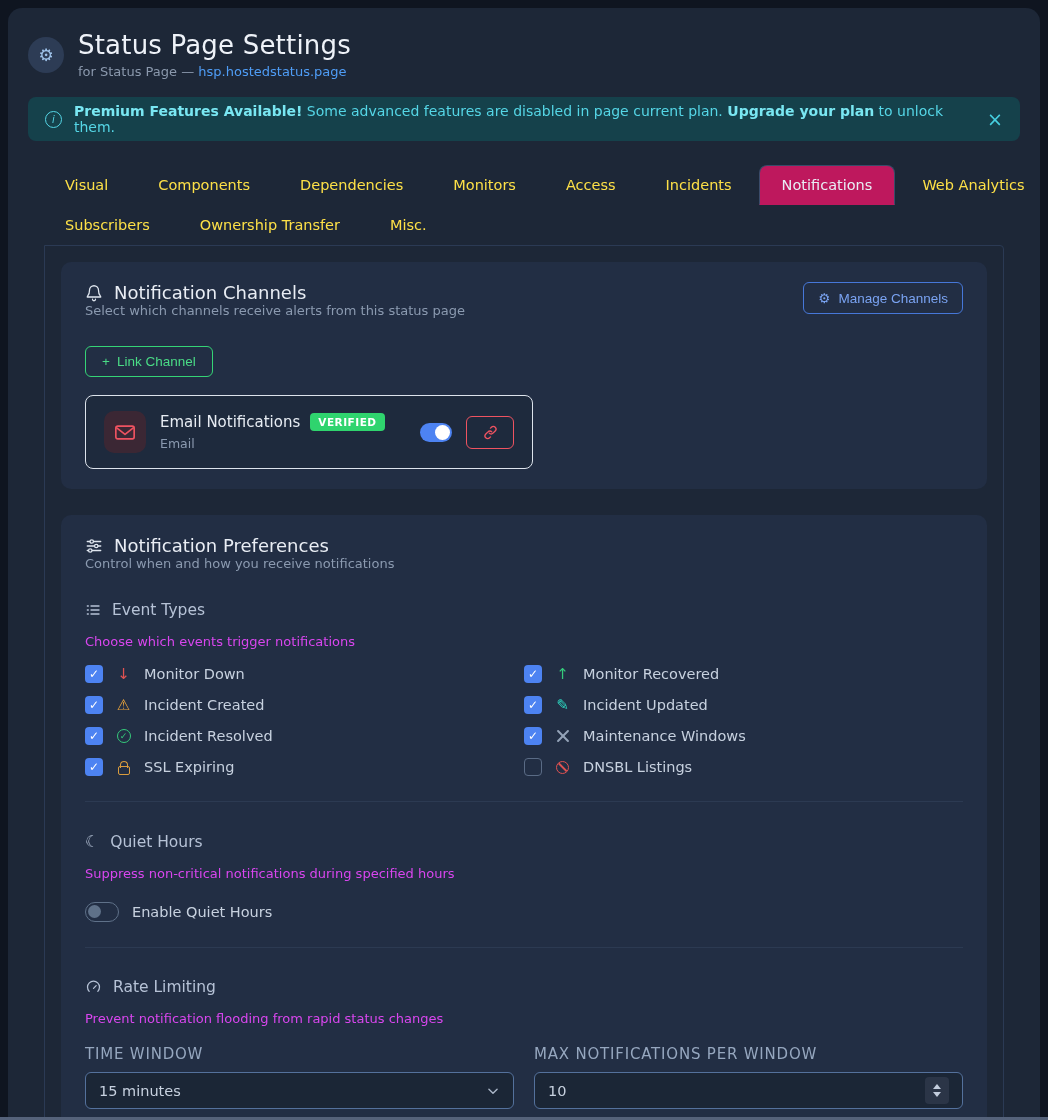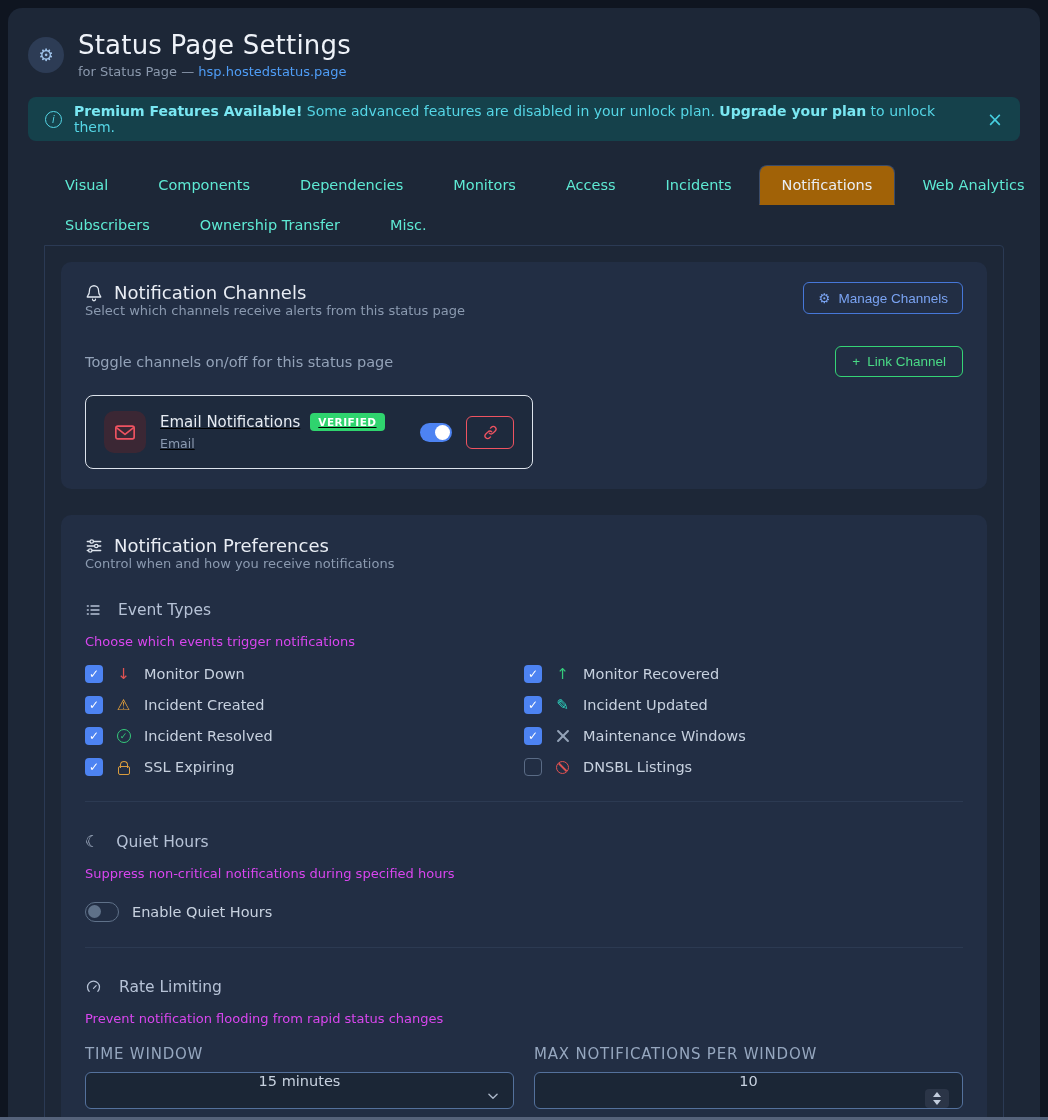--- a/index.html
+++ b/index.html
@@ -24,58 +24,58 @@
   .banner { margin:6px 20px 0; background:#15414b; border-radius:8px; height:44px;
     display:flex; align-items:center; padding:0 17px; gap:12px; font-size:14px; color:#55d6e6; }
   .info-circ { width:17px; height:17px; border:1.5px solid #55d6e6; border-radius:50%;
     display:flex; align-items:center; justify-content:center; font-size:10px; font-style:italic; flex:0 0 auto; }
   .banner b { color:#79e7f2; font-weight:bold; }
   .banner .upgrade { color:#79e7f2; font-weight:bold; cursor:pointer; }
   .banner .close { margin-left:auto; color:#46cfe0; font-size:19px; line-height:1; cursor:pointer; }
   
   .tabs { margin:24px 34px 0; }
   .tab-row { display:flex; gap:4px; }
-  .tab { padding:11px 22px; font-size:14.5px; color:#5eead4; border:1px solid transparent;
+  .tab { padding:11px 22px; font-size:14.5px; color:#fde047; border:1px solid transparent;
     border-radius:8px 8px 0 0; white-space:nowrap; cursor:pointer; }
-  .tab.active { background:#a16207; border-color:#3a4b69; border-bottom-color:transparent; color:#e9eef5; }
+  .tab.active { background:#be185d; border-color:#3a4b69; border-bottom-color:transparent; color:#e9eef5; }
   
   .content { margin:0 36px; border:1px solid #2b3a54; border-radius:0 4px 6px 6px; padding:16px; }
   .card { background:#222e44; border-radius:10px; padding:20px 24px; }
   .card + .card { margin-top:26px; }
   .sec-head { display:flex; justify-content:space-between; align-items:flex-start; }
   .sec-title { display:flex; align-items:center; gap:11px; font-size:18px; color:#e9edf4; }
   .sec-sub { font-size:13px; color:#8b9ab0; }
   .btn-blue { display:inline-flex; align-items:center; gap:8px; border:1px solid #4677d8; color:#7aa3f2;
     border-radius:6px; padding:7px 14px; font-size:13.5px; background:transparent; cursor:pointer; }
   .btn-green { display:inline-flex; align-items:center; gap:7px; border:1px solid #35d476; color:#4adb86;
     border-radius:6px; padding:7px 16px; font-size:13.5px; background:transparent; cursor:pointer; }
   .toggle-hint-row { display:flex; justify-content:space-between; align-items:center; margin-top:28px; }
   .hint { font-size:14.5px; color:#93a2b8; }
   
   .channel-card { margin-top:18px; width:448px; border:1px solid #dde3ec; border-radius:8px;
     background:#1e2a3d; padding:15px 18px; display:flex; align-items:center; }
   .tile { width:42px; height:42px; border-radius:10px; background:#3b2734; color:#ef5361;
     display:flex; align-items:center; justify-content:center; flex:0 0 auto; }
-  .ch-info { margin-left:14px;text-decoration:underline; }
+  .ch-info { margin-left:14px; }
   .ch-name { font-size:15px; color:#e7ecf3; display:flex; align-items:center; gap:10px; }
   .badge { background:#2fd46e; color:#fff; font-size:10.5px; font-weight:bold; padding:3px 8px;
     border-radius:4px; letter-spacing:.5px; }
   .ch-type { font-size:12.5px; color:#8b9ab0; margin-top:5px; }
   .ch-actions { margin-left:auto; display:flex; align-items:center; gap:14px; }
   .toggle { position:relative; cursor:pointer; flex:0 0 auto; }
   .toggle.on { width:32px; height:19px; border-radius:10px; background:#4d83f2; }
   .toggle.on::after { content:""; position:absolute; width:15px; height:15px; border-radius:50%;
     background:#fff; right:2px; top:2px; }
   .toggle.off { width:34px; height:20px; border-radius:11px; border:1.5px solid #5f7189; background:transparent; }
   .toggle.off::after { content:""; position:absolute; width:13px; height:13px; border-radius:50%;
     background:#5f7189; left:2px; top:2px; }
   .btn-link { width:48px; height:33px; border:1px solid #ef5361; border-radius:6px; color:#ef5361;
     display:flex; align-items:center; justify-content:center; background:transparent; cursor:pointer; }
   
-  .subsec-title { display:flex; align-items:center; gap:17px; font-size:15.5px; color:#b6c2d6; margin-top:30px; }
+  .subsec-title { display:flex; align-items:center; gap:11px; font-size:15.5px; color:#b6c2d6; margin-top:30px; }
   .subsec-desc { font-size:13px; color:#d946ef; margin-top:15px; }
   .events-grid { display:grid; grid-template-columns:1fr 1fr; row-gap:13px; margin-top:16px; }
   .event { display:flex; align-items:center; gap:11px; font-size:14.5px; color:#c7d1df; cursor:pointer; }
   .cb { width:18px; height:18px; border-radius:4px; background:#4d83f2; color:#fff; flex:0 0 auto;
     display:flex; align-items:center; justify-content:center; font-size:12px; }
   .cb.unchecked { background:transparent; border:1.5px solid #5a6b85; }
   .evt-icon { width:19px; display:flex; align-items:center; justify-content:center; font-size:15px; flex:0 0 auto; }
   .shape-circle { width:14px; height:14px; border:1.5px solid currentColor; border-radius:50%;
     display:flex; align-items:center; justify-content:center; font-size:9px; }
   .shape-circle::after { content:"✓"; }
@@ -89,21 +89,21 @@
   .shape-tools::before, .shape-tools::after { content:""; position:absolute; left:-1px; top:6px;
     width:16px; height:2px; border-radius:1px; background:currentColor; }
   .shape-tools::before { transform:rotate(45deg); }
   .shape-tools::after  { transform:rotate(-45deg); }
   .divider { border-top:1px solid #2c3a52; margin-top:25px; }
   .toggle-label-row { display:flex; align-items:center; gap:13px; margin-top:21px; font-size:14.5px; color:#c7d1df; }
   
   .fields { display:grid; grid-template-columns:1fr 1fr; gap:20px; margin-top:19px; }
   .field-label { font-size:15px; letter-spacing:.8px; color:#96a7bf; margin-bottom:9px; }
   .field { height:37px; border:1px solid #54719c; border-radius:6px; background:#1b2636;
-    display:flex; align-items:center; padding:0 13px; font-size:14.5px; color:#c7d1df; cursor:pointer;flex-direction:column; }
+    display:flex; align-items:center; padding:0 13px; font-size:14.5px; color:#c7d1df; cursor:pointer; }
   .field .chev { margin-left:auto; display:flex; }
   .stepper { margin-left:auto; width:24px; height:27px; background:#2b3547; border-radius:4px;
     display:flex; flex-direction:column; align-items:center; justify-content:center; gap:3px; cursor:pointer; }
   .tri-up { width:0; height:0; border-left:4px solid transparent; border-right:4px solid transparent;
     border-bottom:5px solid #c3cddd; }
   .tri-down { width:0; height:0; border-left:4px solid transparent; border-right:4px solid transparent;
     border-top:5px solid #c3cddd; }
   .bottom-strip { position:absolute; left:0; bottom:0; width:1048px; height:3px; background:#55627a; }
   svg { display:block; }
 </style>
@@ -119,21 +119,21 @@
     <div>
       <div class="title">Status Page Settings</div>
       <div class="subtitle">
         <span>for Status Page — </span><a href="#">hsp.hostedstatus.page</a>
       </div>
     </div>
   </div>
 
   <div class="banner">
     <span class="info-circ">i</span>
-    <span><b>Premium Features Available!</b><span> Some advanced features are disabled in your unlock plan. </span><span class="upgrade">Upgrade your plan</span><span> to unlock them.</span></span>
+    <span><b>Premium Features Available!</b><span> Some advanced features are disabled in page current plan. </span><span class="upgrade">Upgrade your plan</span><span> to unlock them.</span></span>
     <span class="close">×</span>
   </div>
 
   <div class="tabs">
     <div class="tab-row">
       <div class="tab">Visual</div>
       <div class="tab">Components</div>
       <div class="tab">Dependencies</div>
       <div class="tab">Monitors</div>
       <div class="tab">Access</div>
@@ -161,21 +161,20 @@
             <span>Notification Channels</span>
           </div>
           <div class="sec-sub">Select which channels receive alerts from this status page</div>
         </div>
         <button class="btn-blue">
           <span>⚙</span>
           <span>Manage Channels</span>
         </button>
       </div>
       <div class="toggle-hint-row">
-        <span class="hint">Toggle channels on/off for this status page</span>
         <button class="btn-green">
           <span>+</span>
           <span>Link Channel</span>
         </button>
       </div>
 
       <div class="channel-card">
         <div class="tile">
           <svg width="22" height="19" viewBox="0 0 24 20" fill="none" stroke="currentColor" stroke-width="1.8" stroke-linecap="round" stroke-linejoin="round">
               <rect x="2" y="3" width="20" height="14" rx="2"></rect>

